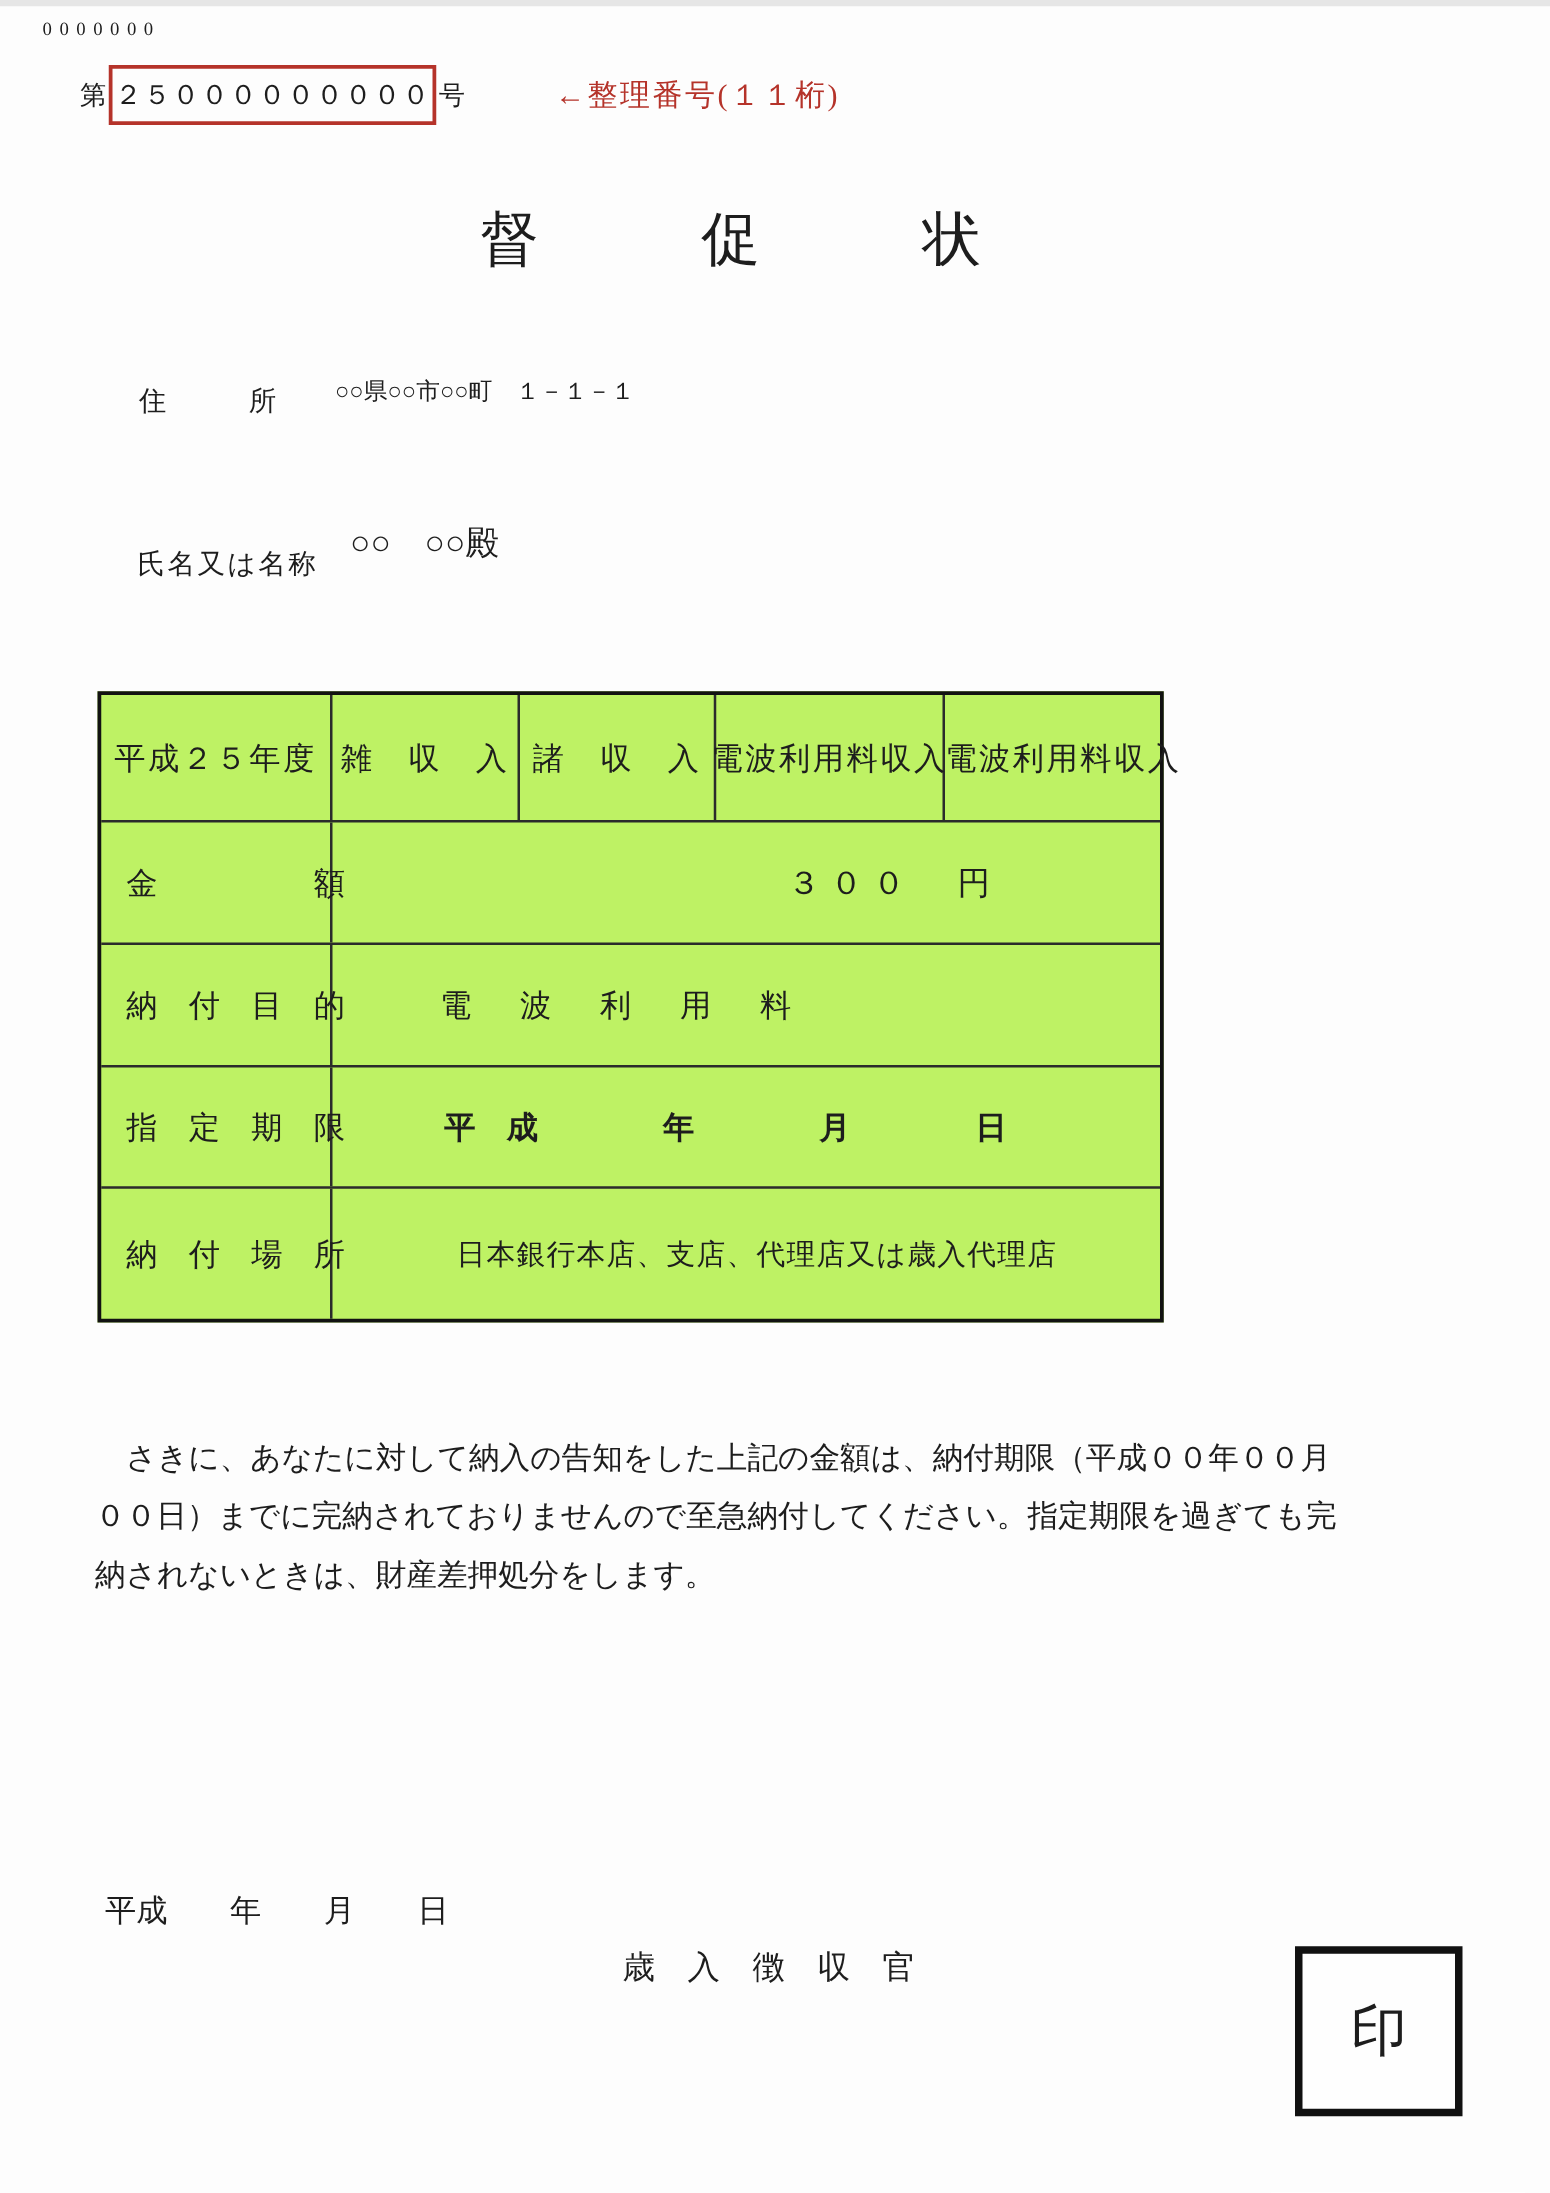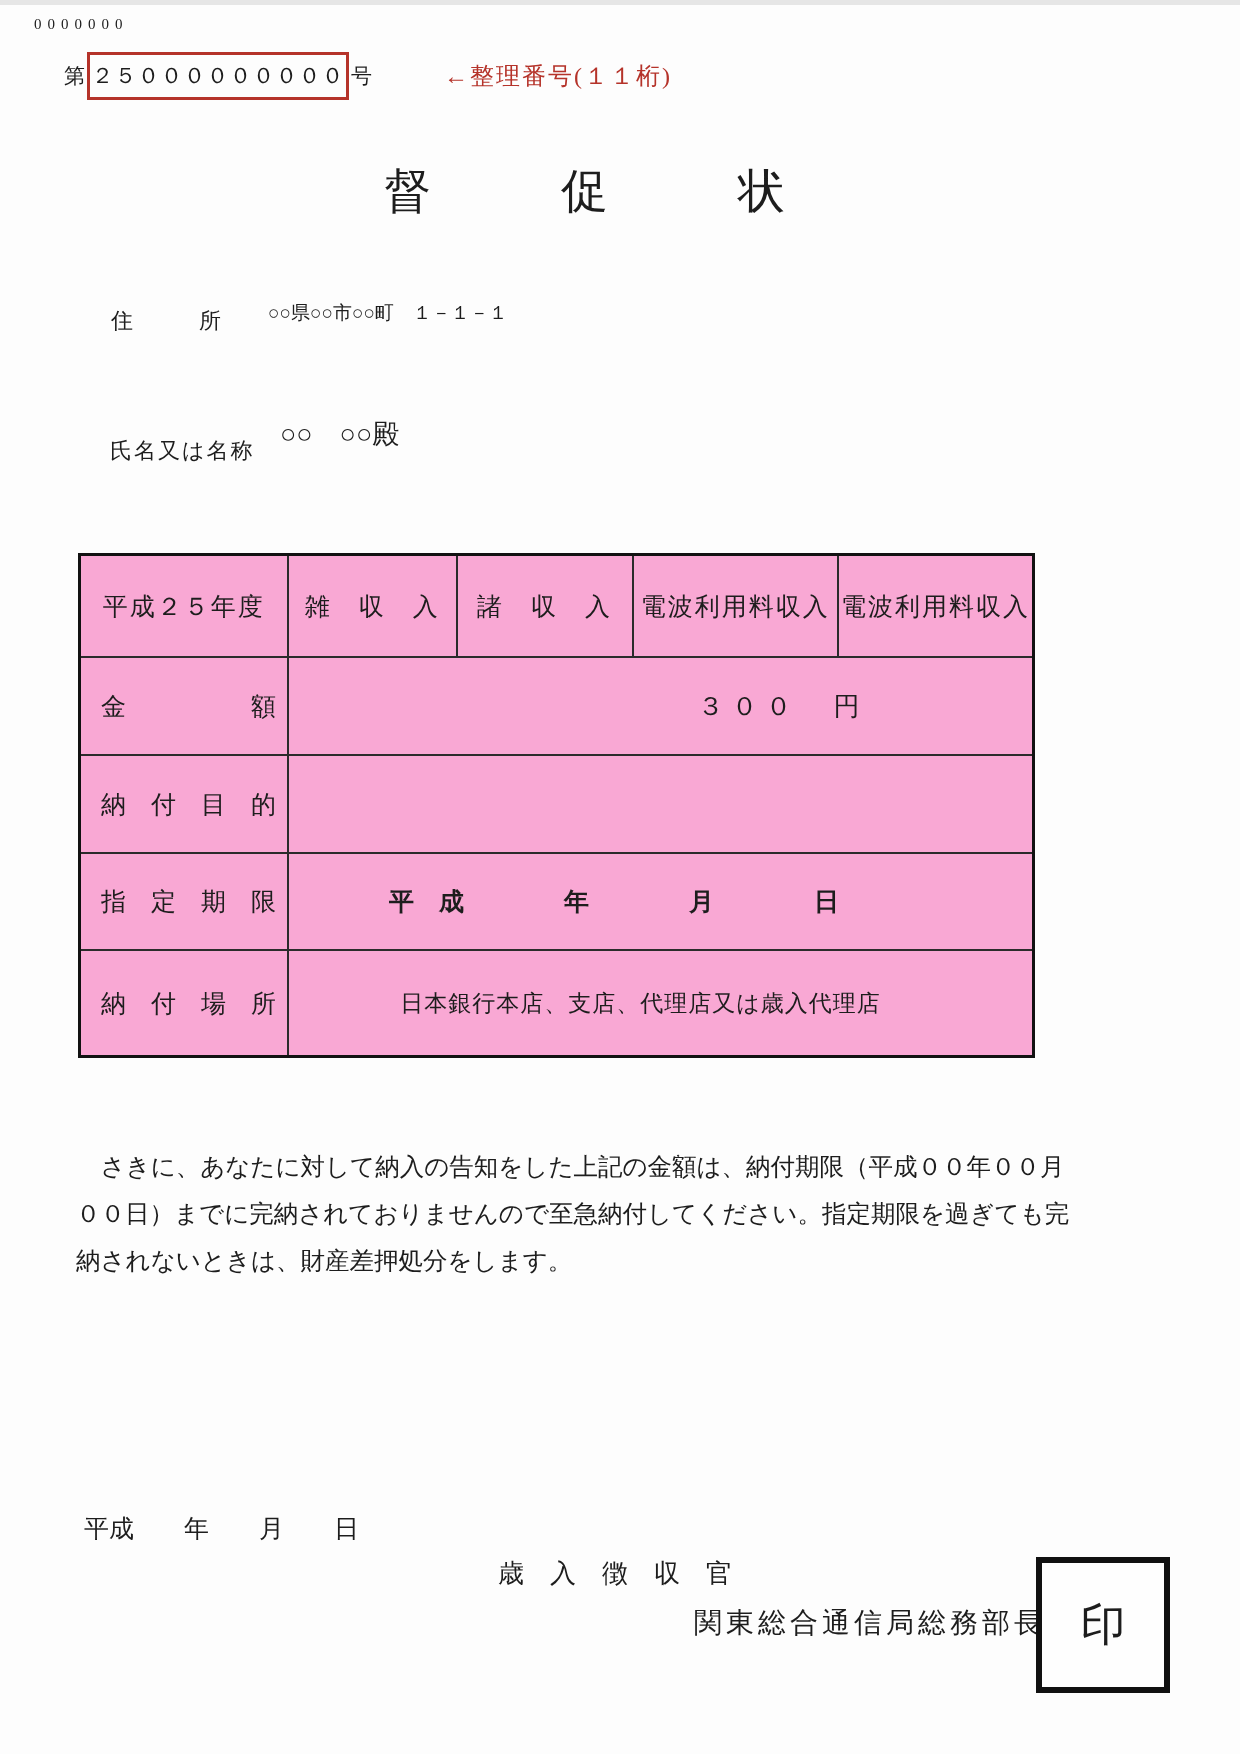--- a/index.html
+++ b/index.html
@@ -34,22 +34,22 @@
   }
 
   
   .addr-label{position:absolute;left:111px;top:306px;font-size:22px;white-space:pre;}
   .addr-value{position:absolute;left:268px;top:300px;font-size:19px;white-space:pre;}
   .name-label{position:absolute;left:110px;top:436px;font-size:22px;letter-spacing:2px;white-space:pre;}
   .name-value{position:absolute;left:280px;top:416px;font-size:27px;white-space:pre;}
 
   
   .fee-table{
-    position:absolute;left:78px;top:553px;width:957px;
-    border:3px solid #121212;box-sizing:border-box;background:#f9a8d4;
+    position:absolute;left:78px;top:553px;width:853px;
+    border:3px solid #121212;box-sizing:border-box;background:#bef264;
   }
   .t-head{display:grid;grid-template-columns:21.84% 17.76% 18.5% 21.63% auto;height:100px;}
   .t-head .cell{
     display:flex;align-items:center;justify-content:center;
     font-size:25px;letter-spacing:2px;border-right:2px solid #2b2b2b;white-space:pre;
   }
   .t-head .cell:last-child{border-right:none;}
   .t-row{display:grid;grid-template-columns:21.84% auto;border-top:2px solid #2b2b2b;}
   .t-row .label{
     display:flex;align-items:center;padding-left:20px;
@@ -105,36 +105,36 @@
       <div class="cell">諸　収　入</div>
       <div class="cell">電波利用料収入</div>
       <div class="cell">電波利用料収入</div>
     </div>
     <div class="t-row r-amount">
       <div class="label">金　　　　　額</div>
       <div class="value">３００　円</div>
     </div>
     <div class="t-row r-purpose">
       <div class="label">納　付　目　的</div>
+      <div class="value">電　波　利　用　料</div>
     </div>
     <div class="t-row r-deadline">
       <div class="label">指　定　期　限</div>
       <div class="value">平　成　　　　年　　　　月　　　　日</div>
     </div>
     <div class="t-row r-place">
       <div class="label">納　付　場　所</div>
       <div class="value">日本銀行本店、支店、代理店又は歳入代理店</div>
     </div>
   </div>
 
   <div class="body-par">
     <div>　さきに、あなたに対して納入の告知をした上記の金額は、納付期限（平成００年００月</div>
     <div>００日）までに完納されておりませんので至急納付してください。指定期限を過ぎても完</div>
     <div>納されないときは、財産差押処分をします。</div>
   </div>
 
   <div class="date-line">平成　　年　　月　　日</div>
   <div class="collector">歳　入　徴　収　官</div>
-  <div class="official">関東総合通信局総務部長</div>
   <div class="seal-box">
     <span>印</span>
   </div>
 </div>
 
 </body></html>

